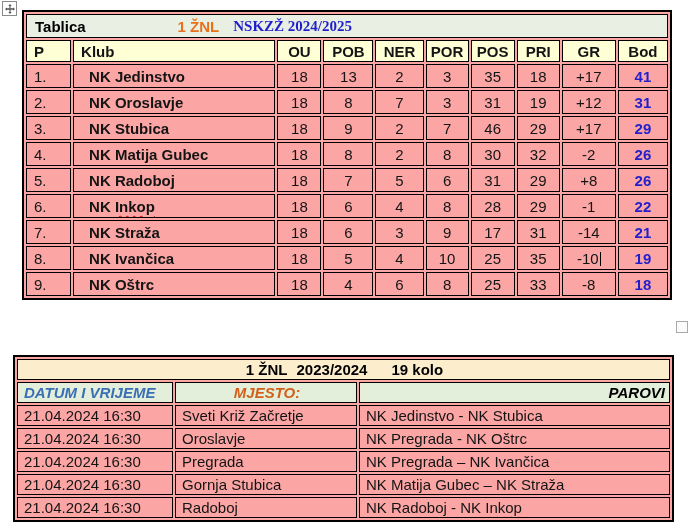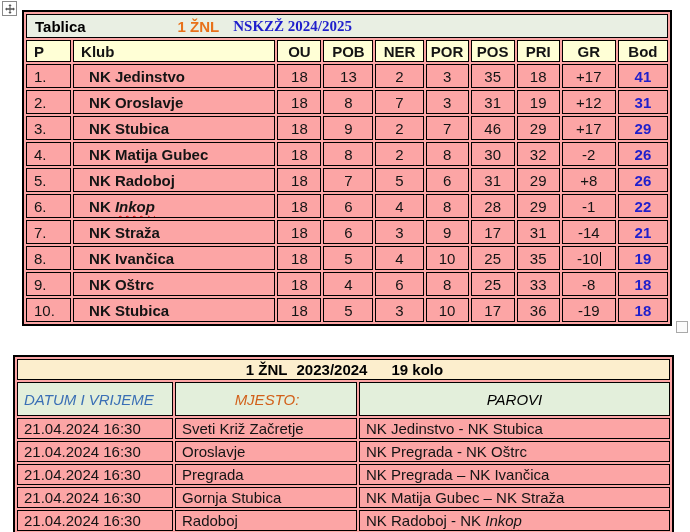--- a/index.html
+++ b/index.html
@@ -22,21 +22,20 @@
   .caret {
     display:inline-block; width:1px; height:14px; background:#000;
     margin-left:1px; vertical-align:-2px;
   }
   .misspelled {
     text-decoration:underline;
     text-decoration-style:wavy;
     text-decoration-color:#e00000;
     text-decoration-thickness:1px;
     text-underline-offset:3px;
-    font-style:italic;
   }
   
   table {
     position:absolute; border-collapse:separate; border-spacing:2px;
     table-layout:fixed; background:#fca5a5; border:2px solid #000;
   }
   td, th {
     border:1px solid #000; box-sizing:border-box;
     font-size:15px; color:#141414; white-space:nowrap; overflow:hidden;
     padding:0 4px; font-weight:normal; text-align:center; vertical-align:middle;
@@ -54,24 +53,24 @@
   #league-table th.left, #league-table td.left { text-align:left; padding-left:7px; }
   #league-table td { height:24px; }
   .cell-club { font-weight:bold; text-align:left; padding-left:15px; }
   .cell-points { font-weight:bold; color:var(--blue-text,#1f1fcc); }
 
   
   .t2-title-cell { background:var(--t2-title-bg,#fceecd); height:21px; font-weight:bold; color:#000; }
   .t2-title-flex { display:flex; align-items:center; justify-content:center; }
   .t2-title-flex .t2-league { margin-right:9px; }
   .t2-title-flex .t2-round { margin-left:24px; }
-  #fixtures-table th { background:var(--t2-header-bg,#e3efdb); height:34px; font-weight:normal; font-style:italic; }
+  #fixtures-table th { background:var(--t2-header-bg,#e3efdb); height:21px; font-weight:bold; font-style:italic; }
   #fixtures-table th.hdr-datetime { color:var(--steel-blue-text,#3a6fb5); text-align:left; padding-left:6px; }
   #fixtures-table th.hdr-place    { color:var(--orange-red-text,#d2601a); text-align:center; padding-left:6px; }
-  #fixtures-table th.hdr-pairs    { color:#000; text-align:center; }
+  #fixtures-table th.hdr-pairs    { color:#000; text-align:right; }
   #fixtures-table td { height:21px; text-align:left; padding-left:6px; }
 </style>
 </head>
 <body>
 
 <div class="move-handle">
   <span>
     <svg viewBox="0 0 16 16" xmlns="http://www.w3.org/2000/svg">
       <path fill="#555" d="M8 0 L10.6 3.2 H8.9 V6.9 H12.8 V5.4 L16 8 L12.8 10.6 V9.1 H8.9 V12.8 H10.6 L8 16 L5.4 12.8 H7.1 V9.1 H3.2 V10.6 L0 8 L3.2 5.4 V6.9 H7.1 V3.2 H5.4 Z"></path>
     </svg>
@@ -216,32 +215,20 @@
     <td class="cell-club">NK Oštrc</td>
     <td>18</td>
     <td>4</td>
     <td>6</td>
     <td>8</td>
     <td>25</td>
     <td>33</td>
     <td>-8</td>
     <td class="cell-points">18</td>
   </tr>
-      <tr>
-    <td class="left">10.</td>
-    <td class="cell-club">NK Stubica</td>
-    <td>18</td>
-    <td>5</td>
-    <td>3</td>
-    <td>10</td>
-    <td>17</td>
-    <td>36</td>
-    <td>-19</td>
-    <td class="cell-points">18</td>
-  </tr>
     </tbody>
 </table>
 
 <div class="resize-handle"></div>
 
 <table id="fixtures-table">
   <colgroup>
     <col style="width:156px">
       <col style="width:182px">
       <col style="width:311px">

